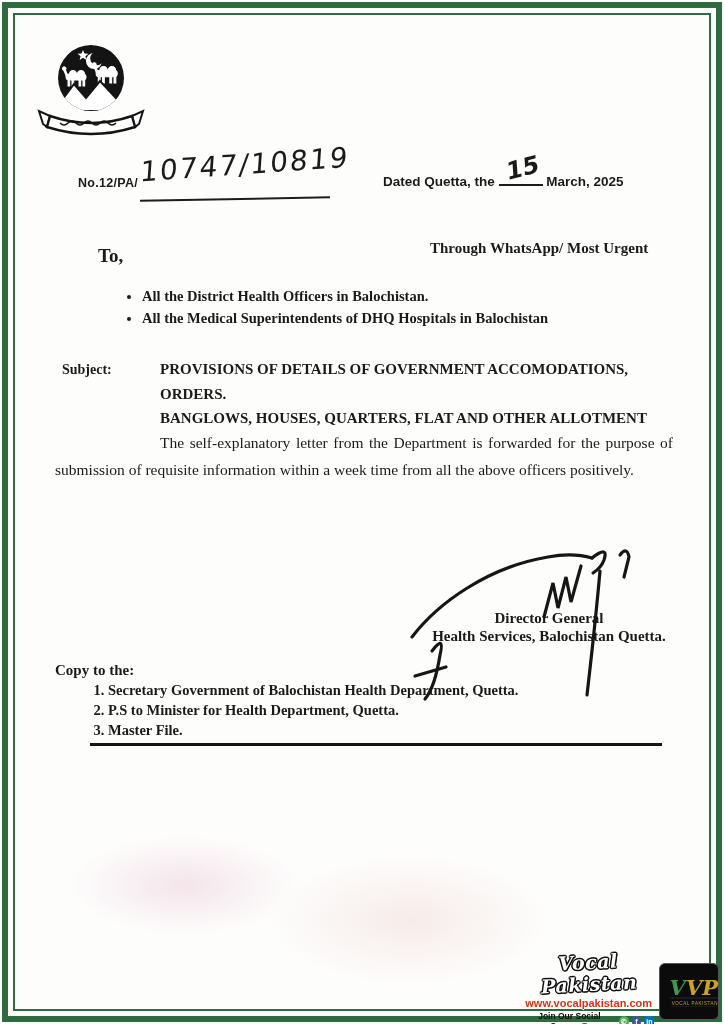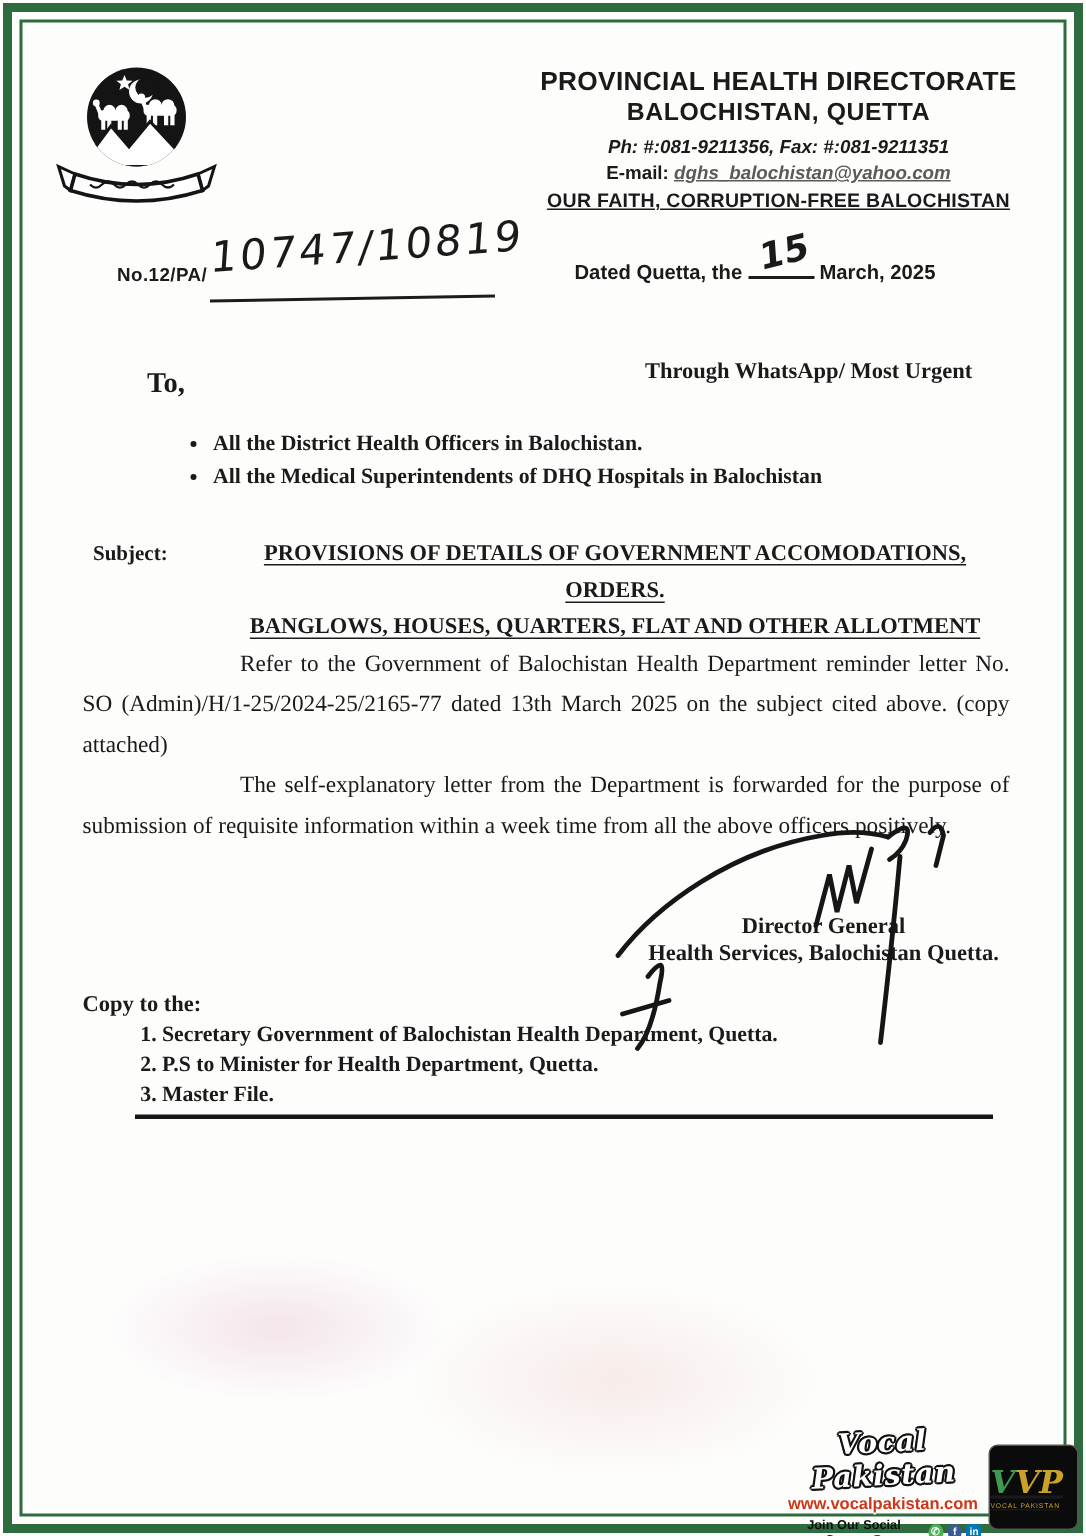--- a/index.html
+++ b/index.html
@@ -31,21 +31,21 @@
 
   
   .to-label{left:62px;top:245px;font-size:19px;font-weight:bold;margin-left:36px;}
   .through{left:430px;top:240px;font-size:15px;font-weight:bold;}
   .recips{left:122px;top:288px;margin:0;padding-left:20px;width:520px;}
   .recips li{font-size:14.5px;font-weight:bold;margin-bottom:5px;}
 
   
   .subj-label{left:62px;top:362px;font-size:14px;font-weight:bold;}
   .subj{left:160px;top:357px;width:500px;font-size:15px;font-weight:bold;line-height:24.5px;}
-  .subj div{text-decoration:underline;text-underline-offset:3px;text-align:center;}
+  .subj div{text-underline-offset:3px;}
 
   
   .bodytext{left:55px;top:429px;width:618px;font-size:15.5px;line-height:27px;text-align:justify;}
   .bodytext p{margin:0;text-indent:105px;}
 
   
   .sig-svg{left:396px;top:543px;width:302px;height:160px;overflow:visible;pointer-events:none;z-index:2;}
   .sig-title{left:404px;top:610px;width:290px;text-align:center;font-size:15px;font-weight:bold;}
   .sig-office{left:404px;top:628px;width:290px;text-align:center;font-size:15px;font-weight:bold;}
 
@@ -66,21 +66,21 @@
     transform:rotate(-3deg);letter-spacing:.5px;
     text-shadow:-1.5px 0 #111,1.5px 0 #111,0 -1.5px #111,0 1.5px #111,-1px -1px #111,1px 1px #111,-1px 1px #111,1px -1px #111;}
   .vp-site{font-family:"Liberation Sans",sans-serif;font-weight:bold;font-size:11px;color:#cf3517;margin-top:2px;
     text-shadow:-1px 0 #fff,1px 0 #fff,0 -1px #fff,0 1px #fff;}
   .vp-social{display:flex;justify-content:center;align-items:center;gap:3px;margin-top:2px;
     font-family:"Liberation Sans",sans-serif;font-weight:bold;font-size:8.5px;color:#0c0c0c;}
   .soc{display:inline-block;width:11px;height:11px;border-radius:50%;color:#fff;font-size:7px;line-height:11px;
     text-align:center;font-family:"Liberation Sans",sans-serif;font-weight:bold;}
   .soc.square{border-radius:3px;}
   .vp-logo{width:58px;height:55px;background:#0b0b0b;border:1px solid #555;border-radius:6px;display:flex;
-    flex-direction:column;align-items:flex-start;justify-content:center;text-decoration:underline;}
+    flex-direction:column;align-items:flex-end;justify-content:center;text-decoration:underline;}
   .vp-mono{font-family:"DejaVu Serif",serif;font-style:italic;font-weight:bold;font-size:21px;color:#c9a227;line-height:22px;}
   .vp-mono .green{color:#3f9a4d;}
   .vp-cap{font-family:"Liberation Sans",sans-serif;font-size:4.5px;color:#c9a227;letter-spacing:.6px;margin-top:2px;}
 </style>
 </head>
 <body>
 
 <div class="canvas">
 
   <div class="frame" style="border-color: rgb(46, 107, 62);"></div>
@@ -126,30 +126,20 @@
     <g clip-path="url(#circ)">
       <polygon points="18,71 38,44 50,58 64,41 92,71" fill="#fff" stroke="#141414" stroke-width="2"></polygon>
     </g>
 
     <path d="M14,76 L3,71 7,84 11,87 Z" fill="#fff" stroke="#141414" stroke-width="2"></path>
     <path d="M96,76 L107,71 103,84 99,87 Z" fill="#fff" stroke="#141414" stroke-width="2"></path>
     <path d="M14,76 Q55,90 96,76 L99,87 Q55,101 11,87 Z" fill="#fff" stroke="#141414" stroke-width="2.4"></path>
     <path d="M24,83 q4,4 8,0 q4,-4 8,0 q4,4 8,0 q4,-4 8,0 q4,4 8,0 q4,-4 8,0 q4,4 8,0" stroke="#141414" fill="none" stroke-width="1.5"></path>
   </svg>
 
-  <div class="abs hdr">
-    <div class="hdr-l1">PROVINCIAL HEALTH DIRECTORATE</div>
-    <div class="hdr-l2">BALOCHISTAN, QUETTA</div>
-    <div class="hdr-ph">Ph: #:081-9211356, Fax: #:081-9211351</div>
-    <div class="hdr-em">
-      <span>E-mail:</span>
-      <span class="email-addr">dghs_balochistan@yahoo.com</span>
-    </div>
-    <div class="hdr-motto">OUR FAITH, CORRUPTION-FREE BALOCHISTAN</div>
-  </div>
 
   <div class="abs ref-label">No.12/PA/</div>
   <div class="abs hw hw-ref">10747/10819</div>
   <div class="abs ref-underline"></div>
 
   <div class="abs date-line">
     <span>Dated Quetta, the</span>
     <span class="date-blank">
       <span class="hw hw-day">15</span>
     </span>
@@ -165,21 +155,20 @@
   </ul>
 
   <div class="abs subj-label">Subject:</div>
   <div class="abs subj">
     <div>PROVISIONS OF DETAILS OF GOVERNMENT ACCOMODATIONS,</div>
     <div>ORDERS.</div>
     <div>BANGLOWS, HOUSES, QUARTERS, FLAT AND OTHER ALLOTMENT</div>
   </div>
 
   <div class="abs bodytext">
-    <p>Refer to the Government of Balochistan Health Department reminder letter No. SO (Admin)/H/1-25/2024-25/2165-77 dated 13th March 2025 on the subject cited above. (copy attached)</p>
     <p>The self-explanatory letter from the Department is forwarded for the purpose of submission of requisite information within a week time from all the above officers positively.</p>
   </div>
 
   <svg class="abs sig-svg" viewBox="0 0 302 160">
     <g stroke="#161616" stroke-width="3.2" fill="none" stroke-linecap="round">
       <path d="M16,94 C42,60 92,24 152,14 C168,11 182,11 196,15"></path>
       <path d="M148,74 l9,-34 5,25 8,-31 5,25 10,-36"></path>
       <path d="M196,15 q17,-13 12,2 q-3,8 -11,13"></path>
       <path d="M204,28 C201,62 197,100 191,152"></path>
       <path d="M224,12 q7,-9 9,2 l-5,20"></path>

